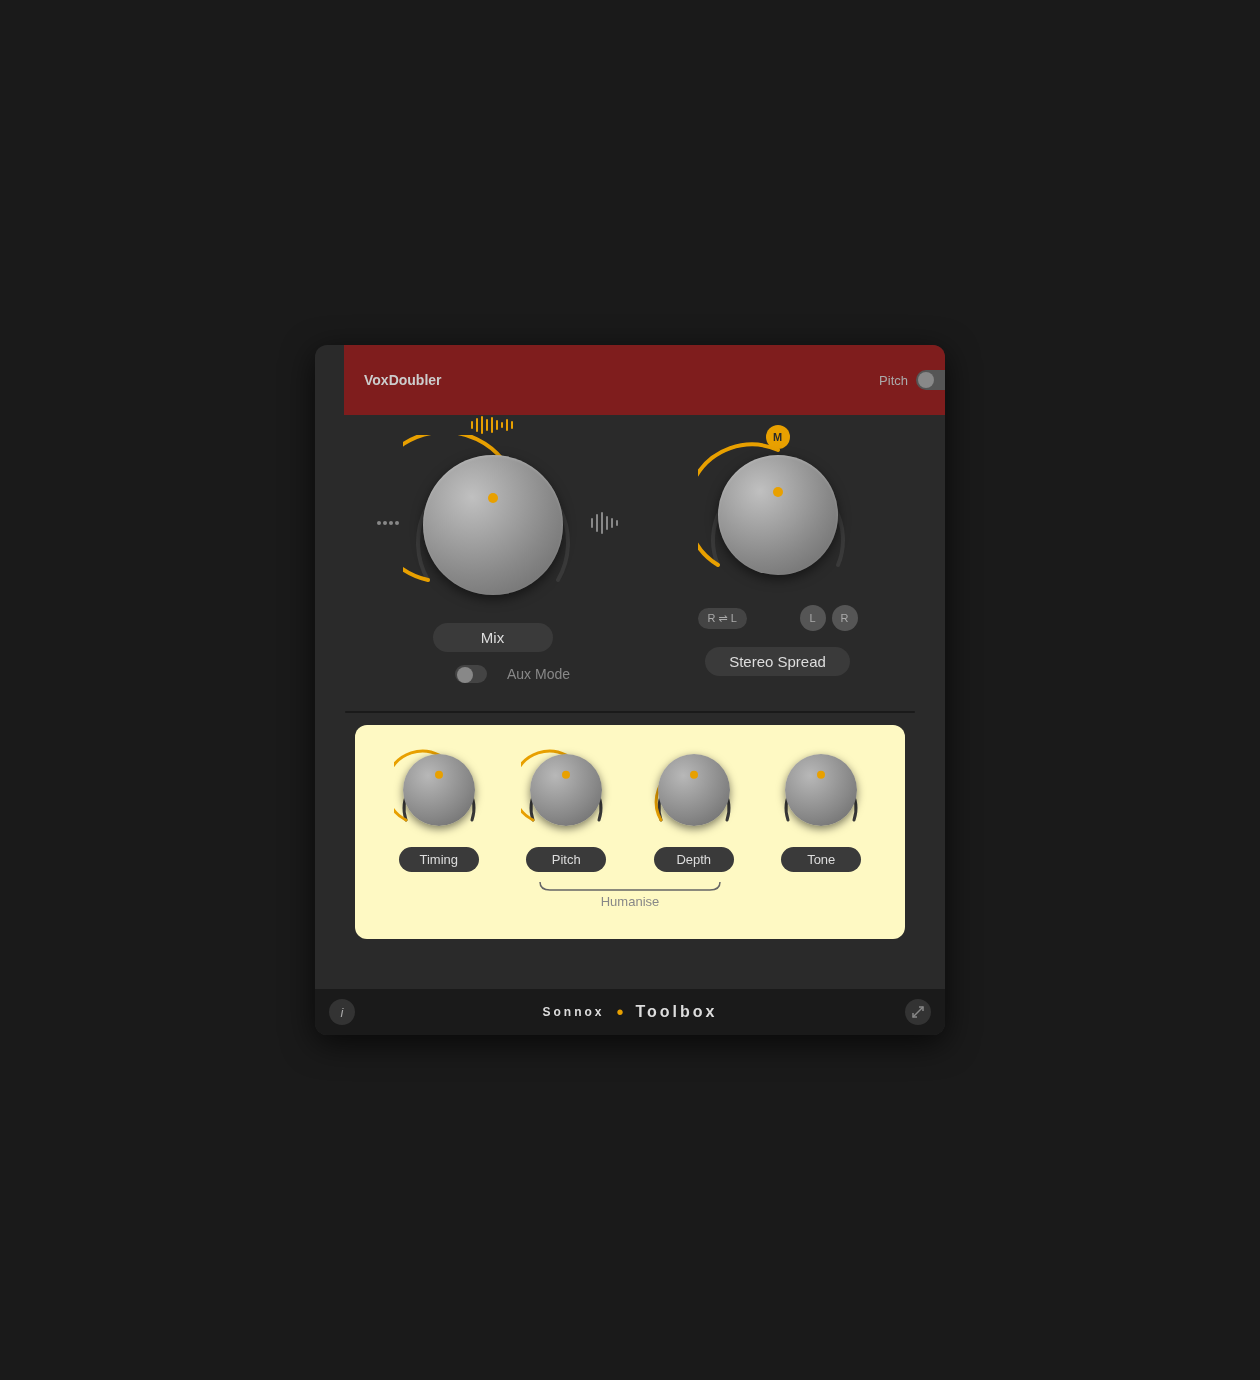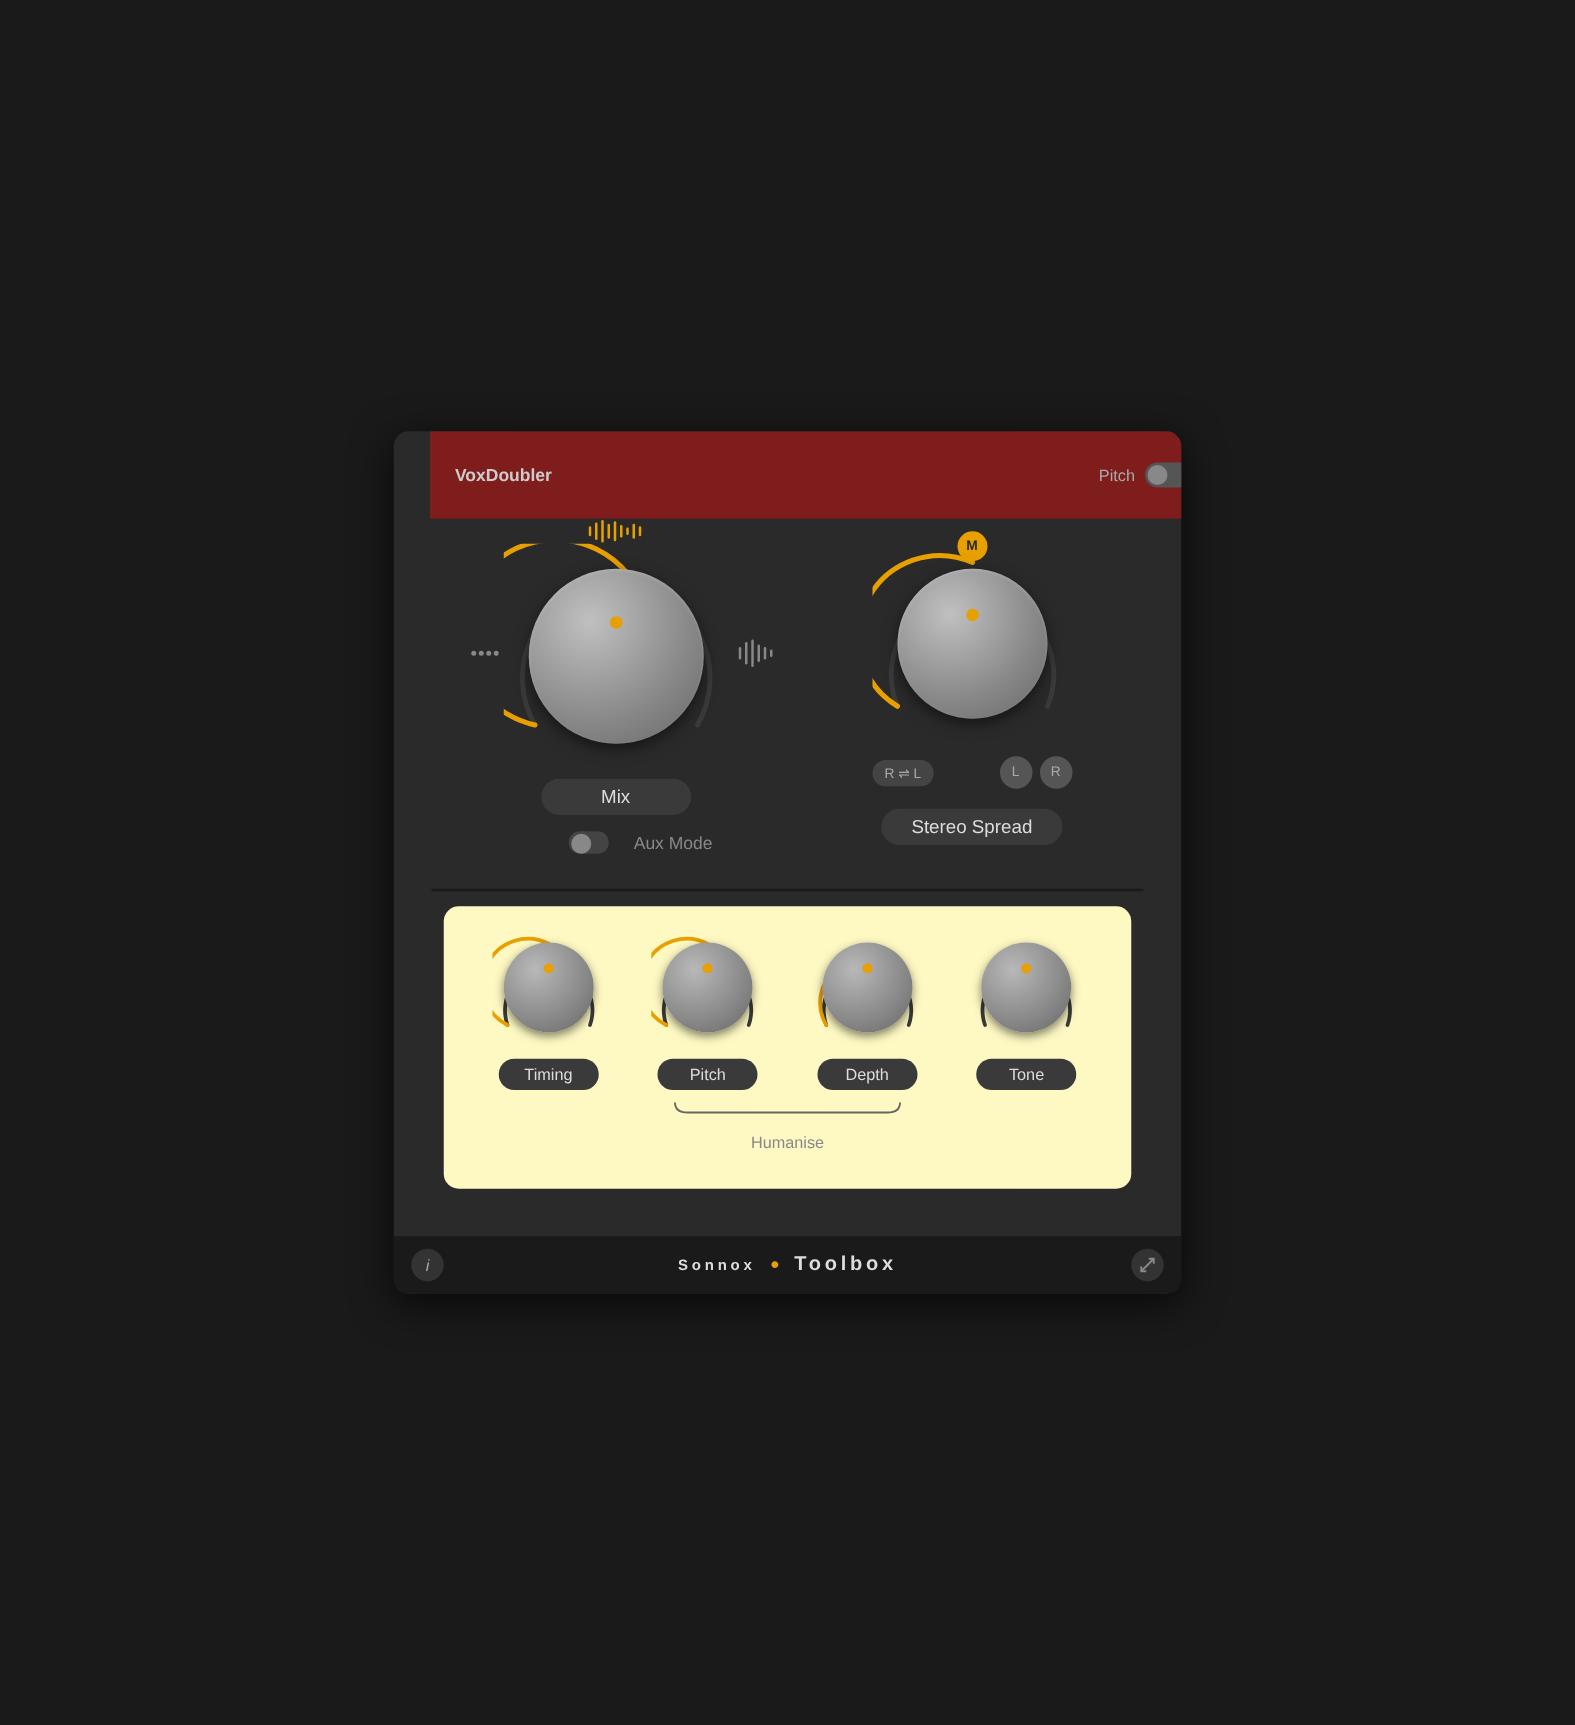--- a/index.html
+++ b/index.html
@@ -537,21 +537,21 @@
             </svg>
             <div class="knob-body-small">
               <div style="position:absolute;width:8px;height:8px;background:#e8a000;border-radius:50%;top:50%;left:50%;transform:translate(-50%,-240%);"></div>
             </div>
           </div>
           <div class="knob-label-small">Tone</div>
         </div>
 
       </div>
 
-      <div style="display:flex;flex-direction:column;align-items:center;margin-top:8px;gap:12px;">
+      <div style="display:flex;flex-direction:column;align-items:center;margin-top:8px;">
         <svg width="200" height="12" viewBox="0 0 200 12">
           <path d="M 10 2 Q 10 10 20 10 L 180 10 Q 190 10 190 2" stroke="#666" stroke-width="1.5" fill="none"></path>
         </svg>
         <span style="font-size:13px;color:#888;margin-top:2px;">Humanise</span>
       </div>
     </div>
 
   </div>
 
   <div class="footer">

